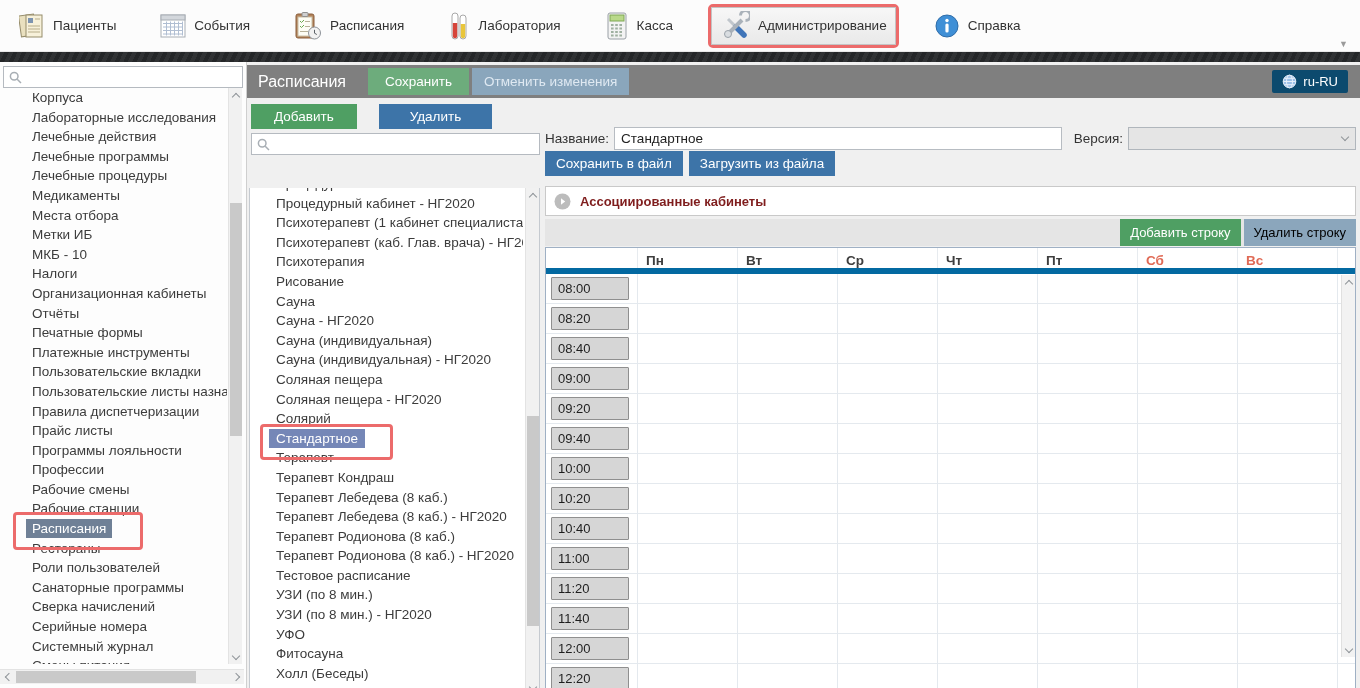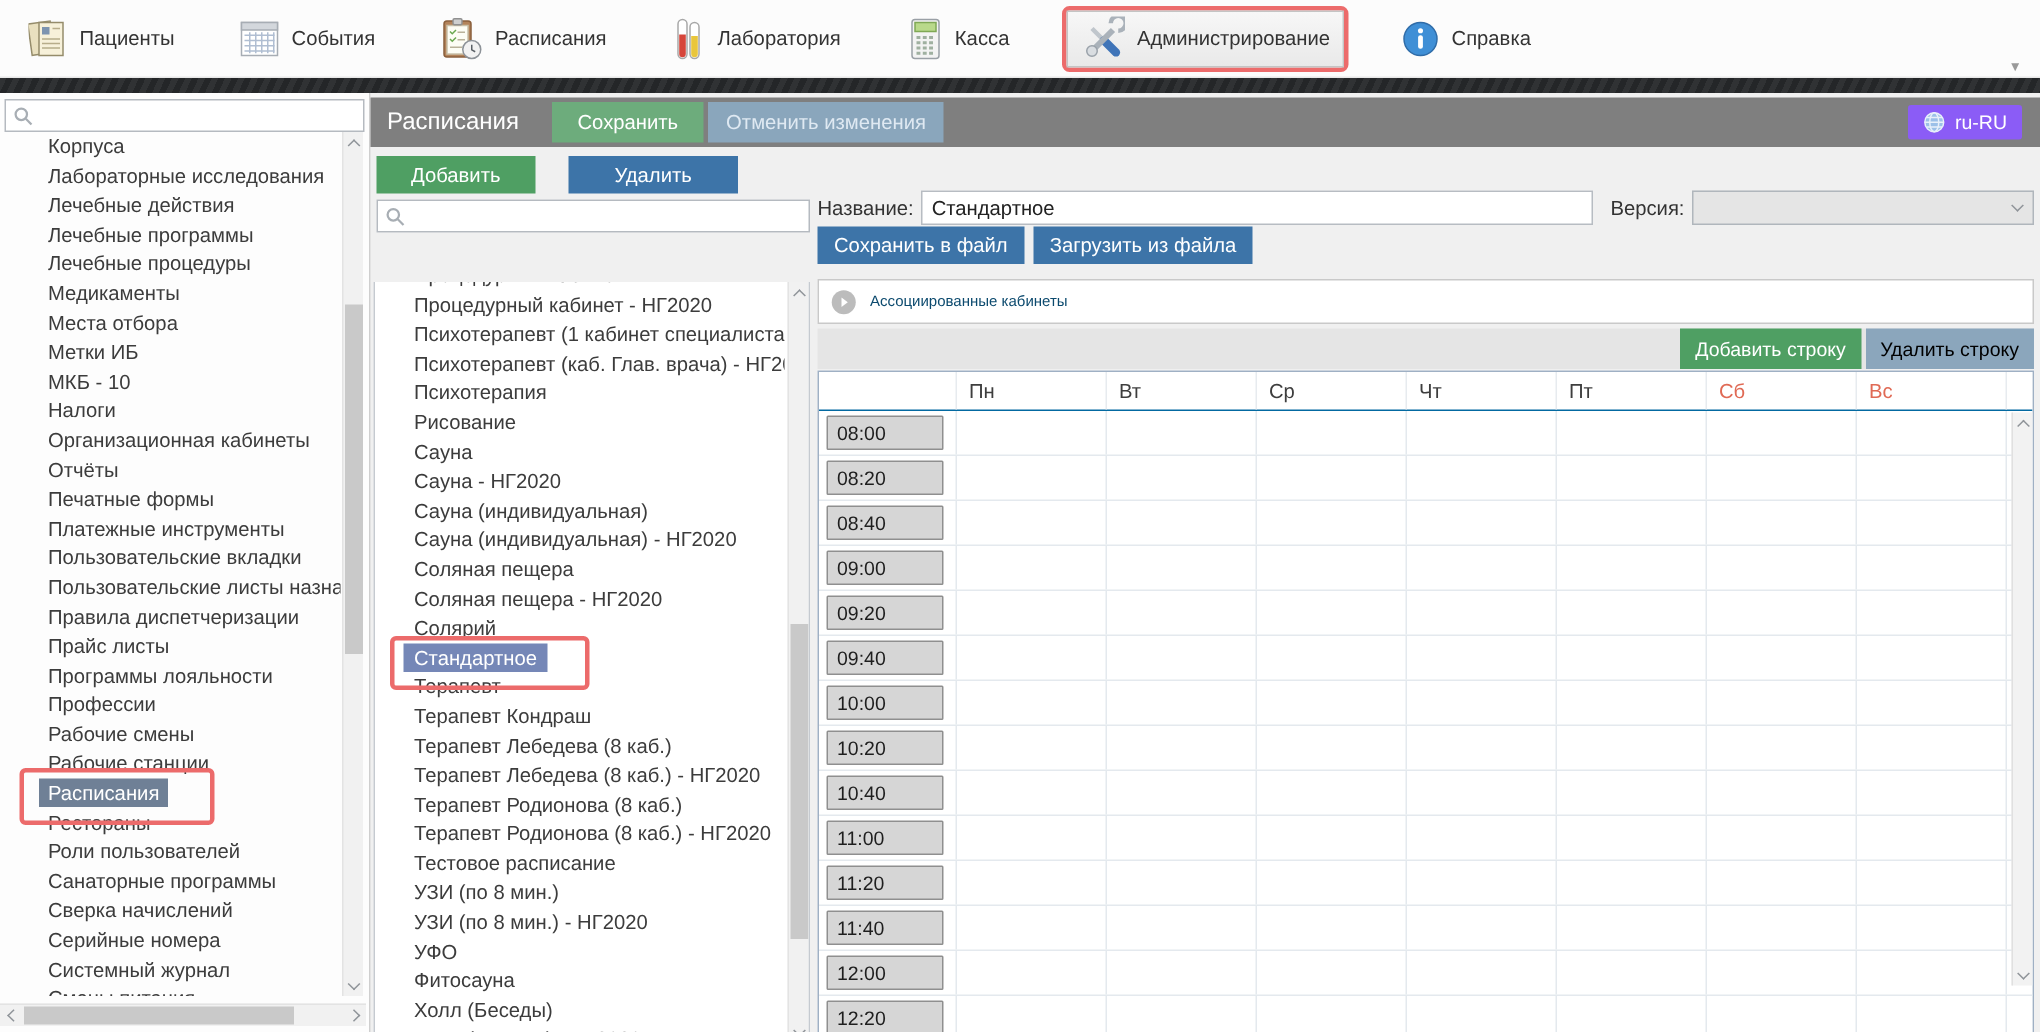--- a/index.html
+++ b/index.html
@@ -90,21 +90,21 @@
   .main { flex: 1; position: relative; }
   .main-header {
     margin-top: 3px; height: 33px; background: #7f7f7f;
     display: flex; align-items: center; padding: 0 12px 0 11px;
   }
   .main-title { color: #fff; font-size: 16px; margin-right: 22px; }
   .btn { border: none; color: #fff; font-size: 13.5px; font-family: "Liberation Sans", sans-serif;
          cursor: default; white-space: nowrap; }
   .btn-save { background: #6dac7c; padding: 6px 17px; }
   .btn-cancel { background: #8aa6bc; color: #dfe9f2; padding: 6px 12px; margin-left: 3px; }
-  .btn-locale { margin-left: auto; background: #8b5cf6; border-radius: 2px; padding: 4px 10px;
+  .btn-locale { margin-left: auto; background: #0c4a6e; border-radius: 2px; padding: 4px 10px;
                 display: flex; align-items: flex-end; gap: 6px; font-size: 13px; }
 
   .main-body { display: flex; }
 
   
   .mid-col { width: 297px; flex: none; position: relative; padding: 6px 4px 0 4px; }
   .mid-btn-row { display: flex; margin-bottom: 2px; }
   .btn-add { background: #4f9f63; padding: 5px 23px; }
   .btn-del { background: #3d74a8; padding: 5px 31px; margin-left: 22px; }
   .mid-col .search-box { margin-top: 4px; width: 289px; }
@@ -136,32 +136,32 @@
   .select-box {
     width: 228px; height: 23px; background: #e5e5e5; border: 1px solid #b0b6bc;
     display: flex; align-items: center; justify-content: flex-end; padding-right: 7px;
   }
   .file-btn-row { display: flex; gap: 6px; margin-top: 4px; }
   .btn-file { background: #3d74a8; padding: 5px 11px; }
   .assoc-section {
     margin-top: 10px; height: 30px; background: #fff; border: 1px solid #c9c9c9;
     display: flex; align-items: center; gap: 9px; padding-left: 8px;
   }
-  .assoc-title { font-size: 10px; font-weight: normal; color: #0c4a6e; }
+  .assoc-title { font-size: 13px; font-weight: bold; color: #7f1d1d; }
   .grid-toolbar {
     margin-top: 3px; height: 27px; background: #e5e5e5;
     display: flex; justify-content: flex-end; align-items: stretch; gap: 3px;
   }
   .btn-add-row { background: #4f9f63; padding: 0 10px; font-size: 13px; }
   .btn-del-row { background: #8ba6bc; color: #000000; padding: 0 10px; font-size: 13px; }
 
   
   .grid-wrap { flex: 1; margin-top: 1px; border: 1px solid #9fb0c4; background: #fff;
                position: relative; overflow: hidden; }
-  .grid-header { display: flex; height: 26px; border-bottom: 1px solid #0369a1; background: #fff; }
+  .grid-header { display: flex; height: 26px; border-bottom: 6px solid #0369a1; background: #fff; font-weight: bold; }
   .ghead-spacer { width: 92px; flex: none; border-right: 1px solid #e7ebef; }
   .ghead-cell { width: 100px; flex: none; border-right: 1px solid #e7ebef;
                 font-size: 13.5px; color: #3e3e3e; padding: 5px 0 0 8px; }
   .ghead-cell.weekend { color: #e06a55; }
   .grid-body { position: relative; }
   .grid-row { display: flex; height: 30px; border-bottom: 1px solid #e4e9ee; background: #fff; }
   .time-col { width: 92px; flex: none; border-right: 1px solid #e4e9ee;
               display: flex; align-items: center; padding-left: 5px; }
   .time-box { width: 78px; height: 23px; background: #d6d6d6; border: 1px solid #8f8f8f; border-radius: 1px;
               font-size: 13px; color: #1e1e1e; display: flex; align-items: center; padding-left: 6px; }

